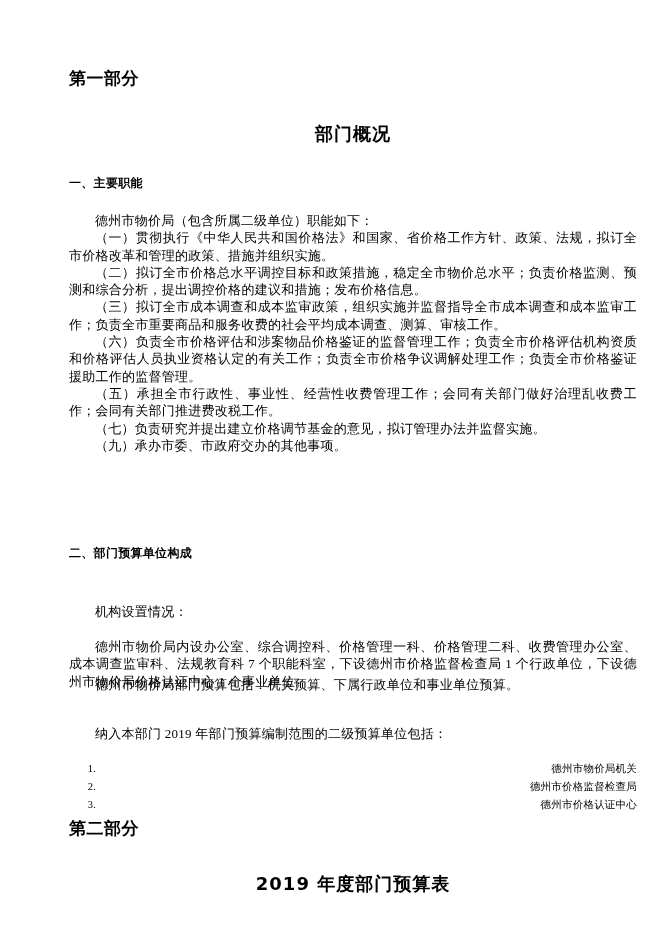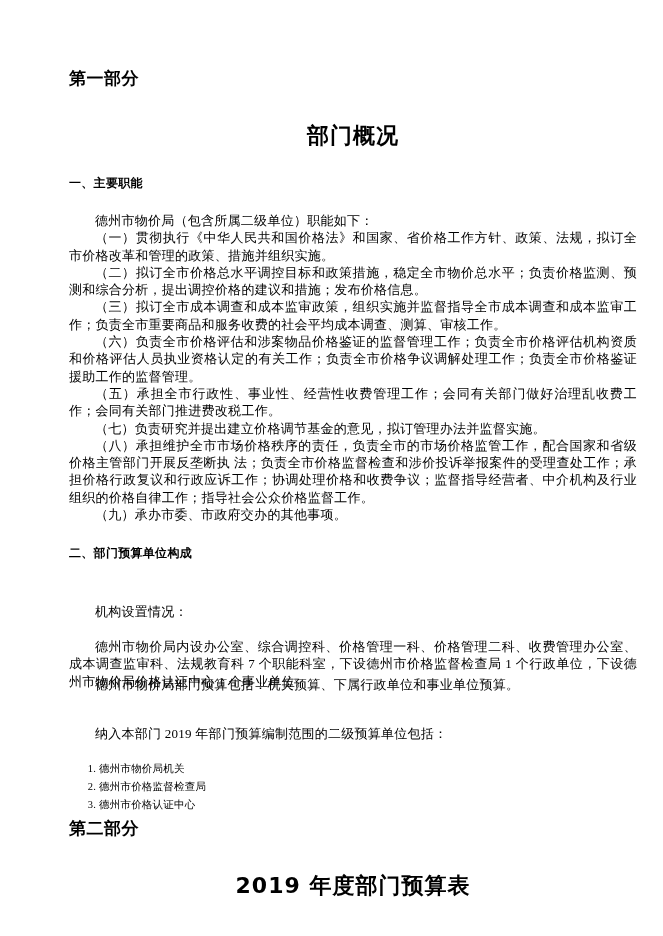--- a/index.html
+++ b/index.html
@@ -35,21 +35,21 @@
     font-weight: 700;
     line-height: 1.2;
     letter-spacing: 0.5px;
     text-align: left;
     margin: 0;
   }
 
   
   .doc-title {
     font-family: "DejaVu Sans", "Liberation Sans", sans-serif;
-    font-size: 22px;
+    font-size: 18px;
     font-weight: 700;
     text-align: center;
     letter-spacing: 1px;
     margin: 0;
     line-height: 1.3;
   }
 
   
   .section-heading {
     font-family: "DejaVu Sans", "Liberation Sans", sans-serif;
@@ -109,21 +109,20 @@
     </div>
 
     <div class="block" style="top:212px;">
       <p class="para indent">德州市物价局（包含所属二级单位）职能如下：</p>
       <p class="para indent">（一）贯彻执行《中华人民共和国价格法》和国家、省价格工作方针、政策、法规，拟订全市价格改革和管理的政策、措施并组织实施。</p>
       <p class="para indent">（二）拟订全市价格总水平调控目标和政策措施，稳定全市物价总水平；负责价格监测、预测和综合分析，提出调控价格的建议和措施；发布价格信息。</p>
       <p class="para indent">（三）拟订全市成本调查和成本监审政策，组织实施并监督指导全市成本调查和成本监审工作；负责全市重要商品和服务收费的社会平均成本调查、测算、审核工作。</p>
       <p class="para indent">（六）负责全市价格评估和涉案物品价格鉴证的监督管理工作；负责全市价格评估机构资质和价格评估人员执业资格认定的有关工作；负责全市价格争议调解处理工作；负责全市价格鉴证援助工作的监督管理。</p>
       <p class="para indent">（五）承担全市行政性、事业性、经营性收费管理工作；会同有关部门做好治理乱收费工作；会同有关部门推进费改税工作。</p>
       <p class="para indent">（七）负责研究并提出建立价格调节基金的意见，拟订管理办法并监督实施。</p>
-      <p class="para indent">（八）承担维护全市市场价格秩序的责任，负责全市的市场价格监管工作，配合国家和省级价格主管部门开展反垄断执 法；负责全市价格监督检查和涉价投诉举报案件的受理查处工作；承担价格行政复议和行政应诉工作；协调处理价格和收费争议；监督指导经营者、中介机构及行业组织的价格自律工作；指导社会公众价格监督工作。</p>
       <p class="para indent">（九）承办市委、市政府交办的其他事项。</p>
     </div>
 
     <div class="block" style="top:546px;">
       <div class="section-heading">二、部门预算单位构成</div>
     </div>
 
     <div class="block" style="top:603px;">
       <p class="para indent">机构设置情况：</p>
     </div>
@@ -133,21 +132,21 @@
     </div>
 
     <div class="block" style="top:676px;">
       <p class="para indent">德州市物价局部门预算包括：机关预算、下属行政单位和事业单位预算。</p>
     </div>
 
     <div class="block" style="top:725px;">
       <p class="para indent">纳入本部门 2019 年部门预算编制范围的二级预算单位包括：</p>
     </div>
 
-    <div class="block" style="top:760px;">
+    <div class="block" style="top:760px;text-align:right;">
       <ol class="unit-list">
         <li>德州市物价局机关</li>
         <li>德州市价格监督检查局</li>
         <li>德州市价格认证中心</li>
       </ol>
     </div>
 
     <div class="block" style="top:818px;">
       <div class="part-heading">第二部分</div>
     </div>

